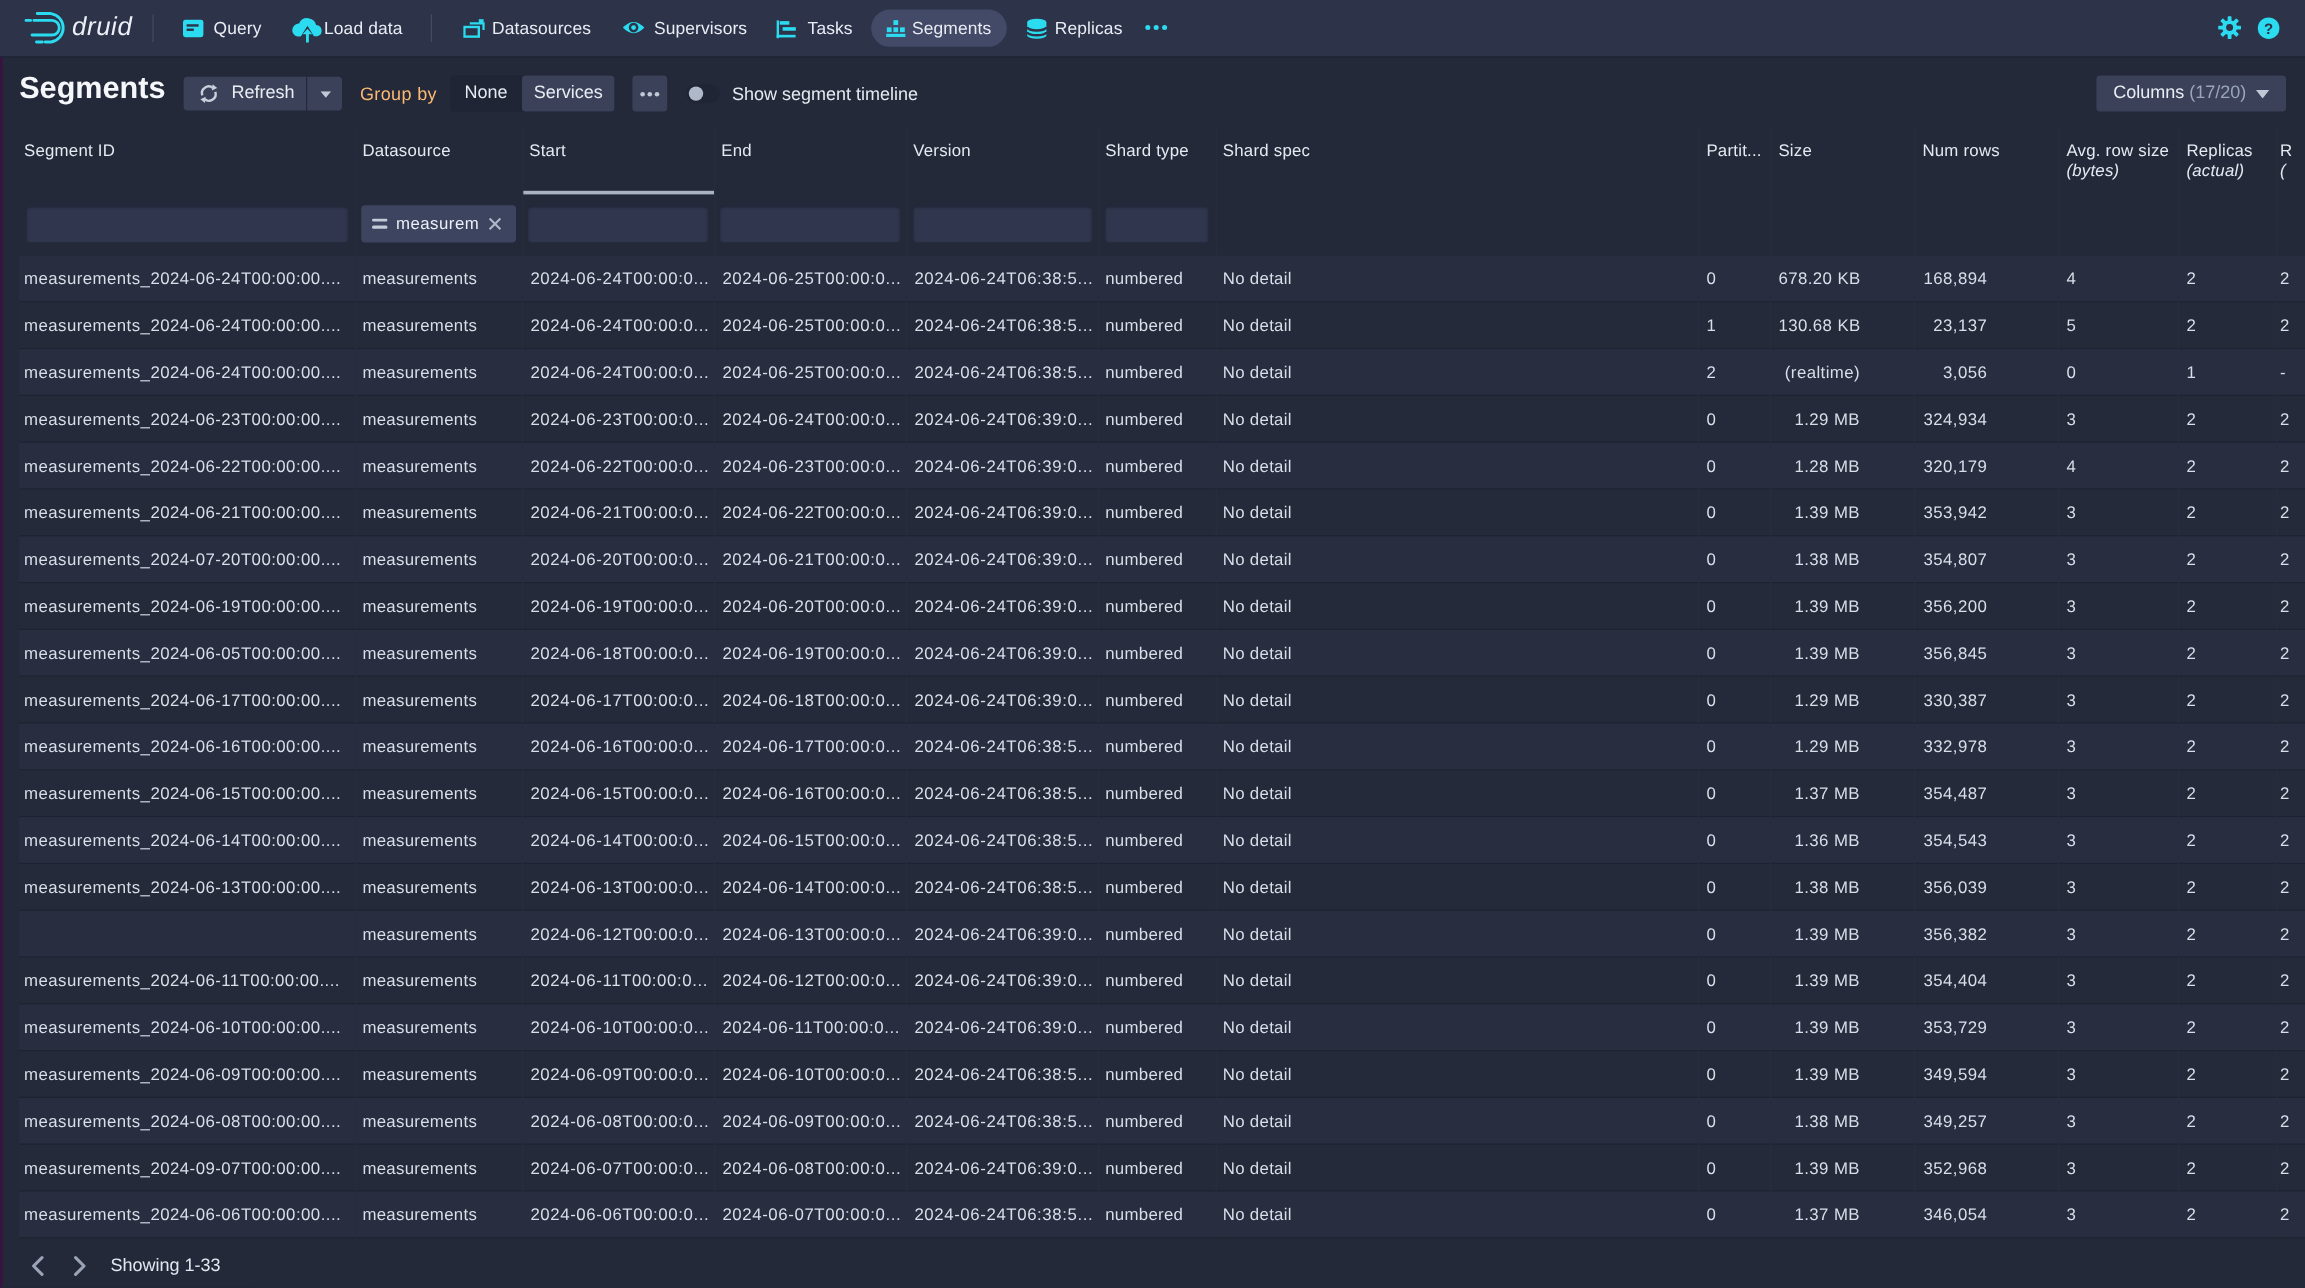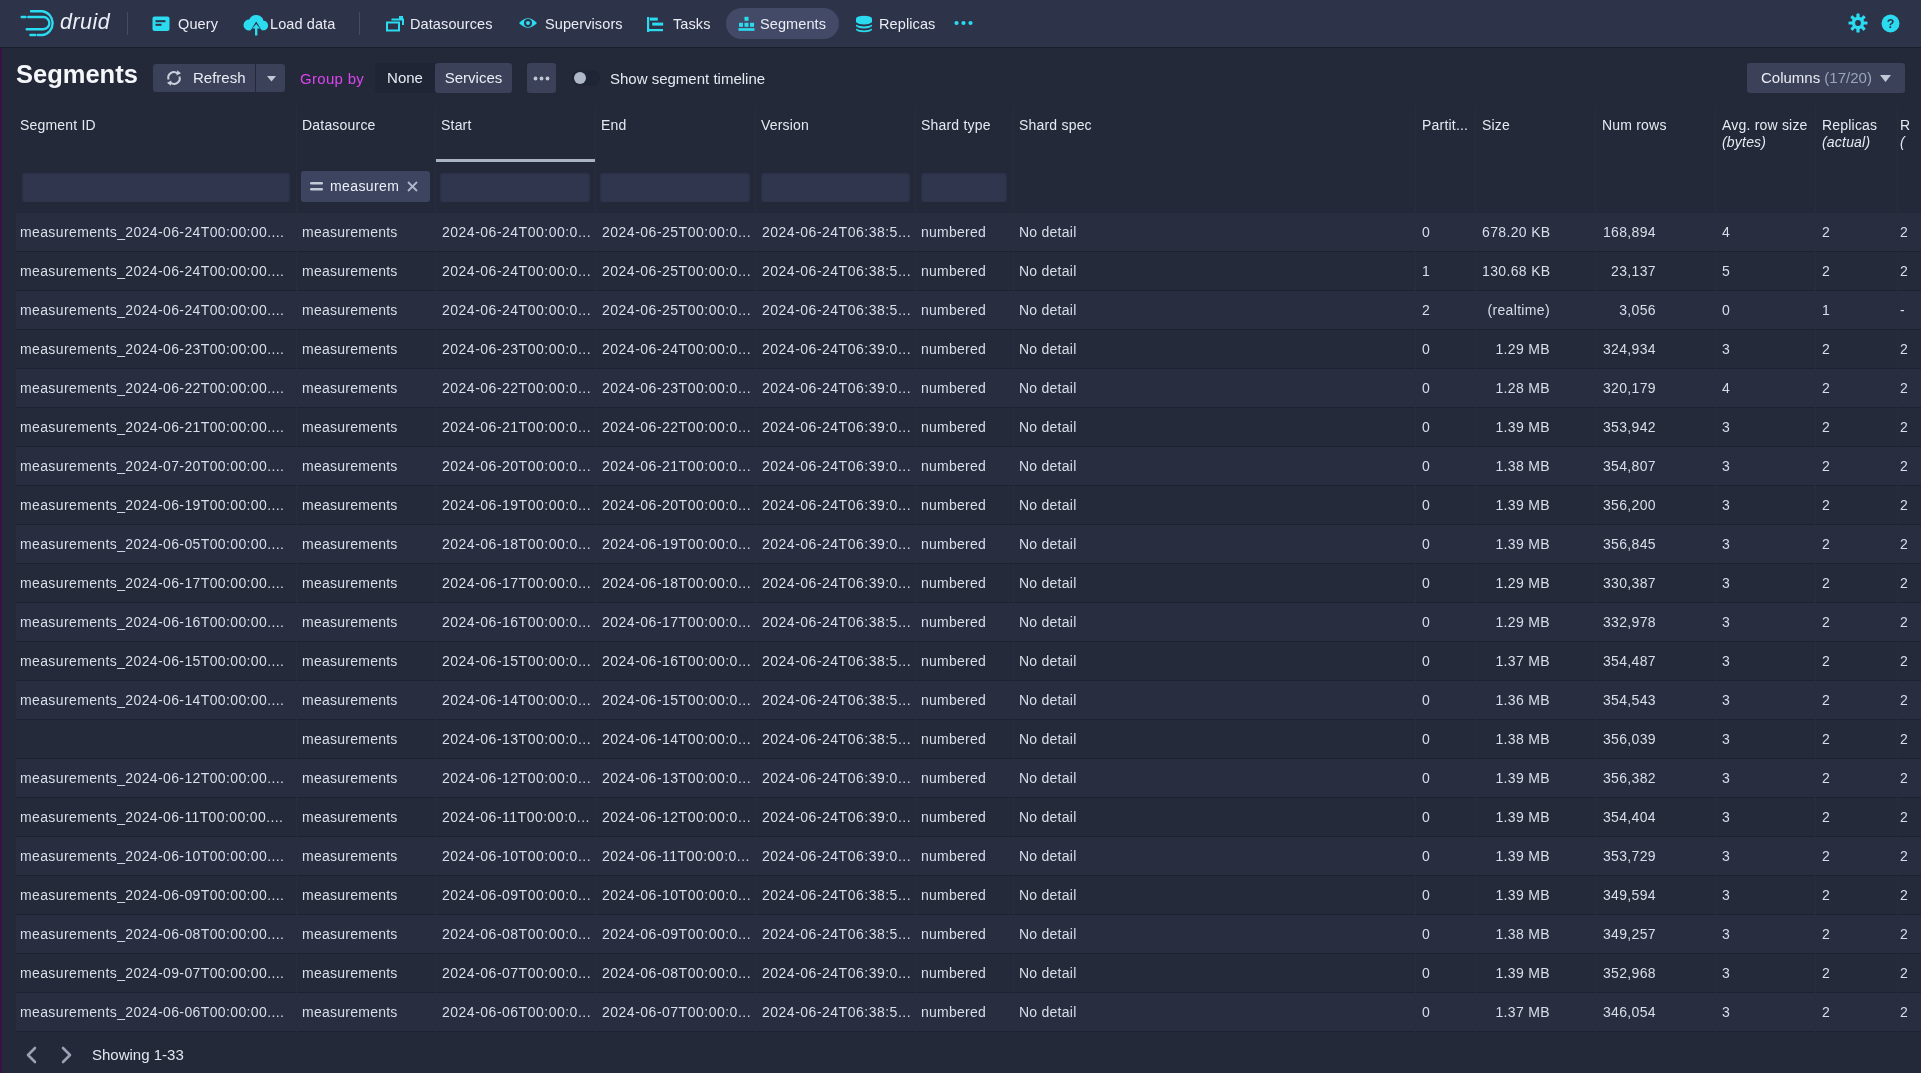--- a/index.html
+++ b/index.html
@@ -12,21 +12,21 @@
   border-bottom:1px solid #191E2C; }
 .nvtxt { position:absolute; top:0; height:48px; line-height:48px; font-size:14.5px; letter-spacing:0.1px; color:#EAEDF4; }
 .nvdiv { position:absolute; top:12px; width:1px; height:23px; background:#434B66; }
 #pill { position:absolute; left:726px; top:8px; width:113px; height:31px; border-radius:16px; background:#424A68; }
 #logotxt { position:absolute; left:60px; top:0; height:48px; line-height:44px; font-size:21.5px; font-style:italic;
   color:#EDF0F6; letter-spacing:0.5px; }
 
 
 #title { position:absolute; left:16px; top:60px; font-size:25.5px; font-weight:bold; color:#F5F7FB; }
 .btn { position:absolute; background:#3A4159; border-radius:3px; color:#EAEDF3; font-size:15px; }
-#groupby { position:absolute; left:300px; top:70px; font-size:15px; letter-spacing:0.3px; color:#d946ef; }
+#groupby { position:absolute; left:300px; top:70px; font-size:15px; letter-spacing:0.3px; color:#fdba74; }
 #segctl { position:absolute; left:375px; top:63px; width:137px; height:30px; background:#1F2534; border-radius:3px; }
 #segNone { position:absolute; left:0; top:0; width:60px; height:30px; line-height:30px; text-align:center;
   color:#E5EAF2; font-size:15px; }
 #segInt { position:absolute; left:60px; top:0; width:77px; height:30px; line-height:30px; text-align:center;
   color:#EAEDF3; font-size:15px; background:#3A4159; border-radius:3px; }
 #swtrack { position:absolute; left:572px; top:70px; width:28px; height:16px; border-radius:8px; background:#1F2534; }
 #swknob { position:absolute; left:2px; top:2px; width:12px; height:12px; border-radius:6px; background:#AFB8C8; }
 #swlabel { position:absolute; left:610px; top:70px; font-size:15px; color:#E5EAF2; }
 
 
@@ -425,35 +425,35 @@
         <span class="c" style="left:905px">numbered</span>
         <span class="c" style="left:1003px">No detail</span>
         <span class="c" style="left:1406px">0</span>
         <span class="c num" style="left:1466px;width:68px">1.36 MB</span>
         <span class="c num" style="left:1586px;width:54px">354,543</span>
         <span class="c" style="left:1706px">3</span>
         <span class="c" style="left:1806px">2</span>
         <span class="c" style="left:1884px">2</span>
       </div>
 <div class="row rD" style="top:619px">
+        <span class="c sg" style="left:4px">measurements_2024-06-13T00:00:00....</span>
         <span class="c" style="left:286px">measurements</span>
         <span class="c dt" style="left:426px">2024-06-13T00:00:0...</span>
         <span class="c dt" style="left:586px">2024-06-14T00:00:0...</span>
         <span class="c dt" style="left:746px">2024-06-24T06:38:5...</span>
         <span class="c" style="left:905px">numbered</span>
         <span class="c" style="left:1003px">No detail</span>
         <span class="c" style="left:1406px">0</span>
         <span class="c num" style="left:1466px;width:68px">1.38 MB</span>
         <span class="c num" style="left:1586px;width:54px">356,039</span>
         <span class="c" style="left:1706px">3</span>
         <span class="c" style="left:1806px">2</span>
         <span class="c" style="left:1884px">2</span>
       </div>
 <div class="row rL" style="top:658px">
-        <span class="c sg" style="left:4px">measurements_2024-06-12T00:00:00....</span>
         <span class="c" style="left:286px">measurements</span>
         <span class="c dt" style="left:426px">2024-06-12T00:00:0...</span>
         <span class="c dt" style="left:586px">2024-06-13T00:00:0...</span>
         <span class="c dt" style="left:746px">2024-06-24T06:39:0...</span>
         <span class="c" style="left:905px">numbered</span>
         <span class="c" style="left:1003px">No detail</span>
         <span class="c" style="left:1406px">0</span>
         <span class="c num" style="left:1466px;width:68px">1.39 MB</span>
         <span class="c num" style="left:1586px;width:54px">356,382</span>
         <span class="c" style="left:1706px">3</span>

